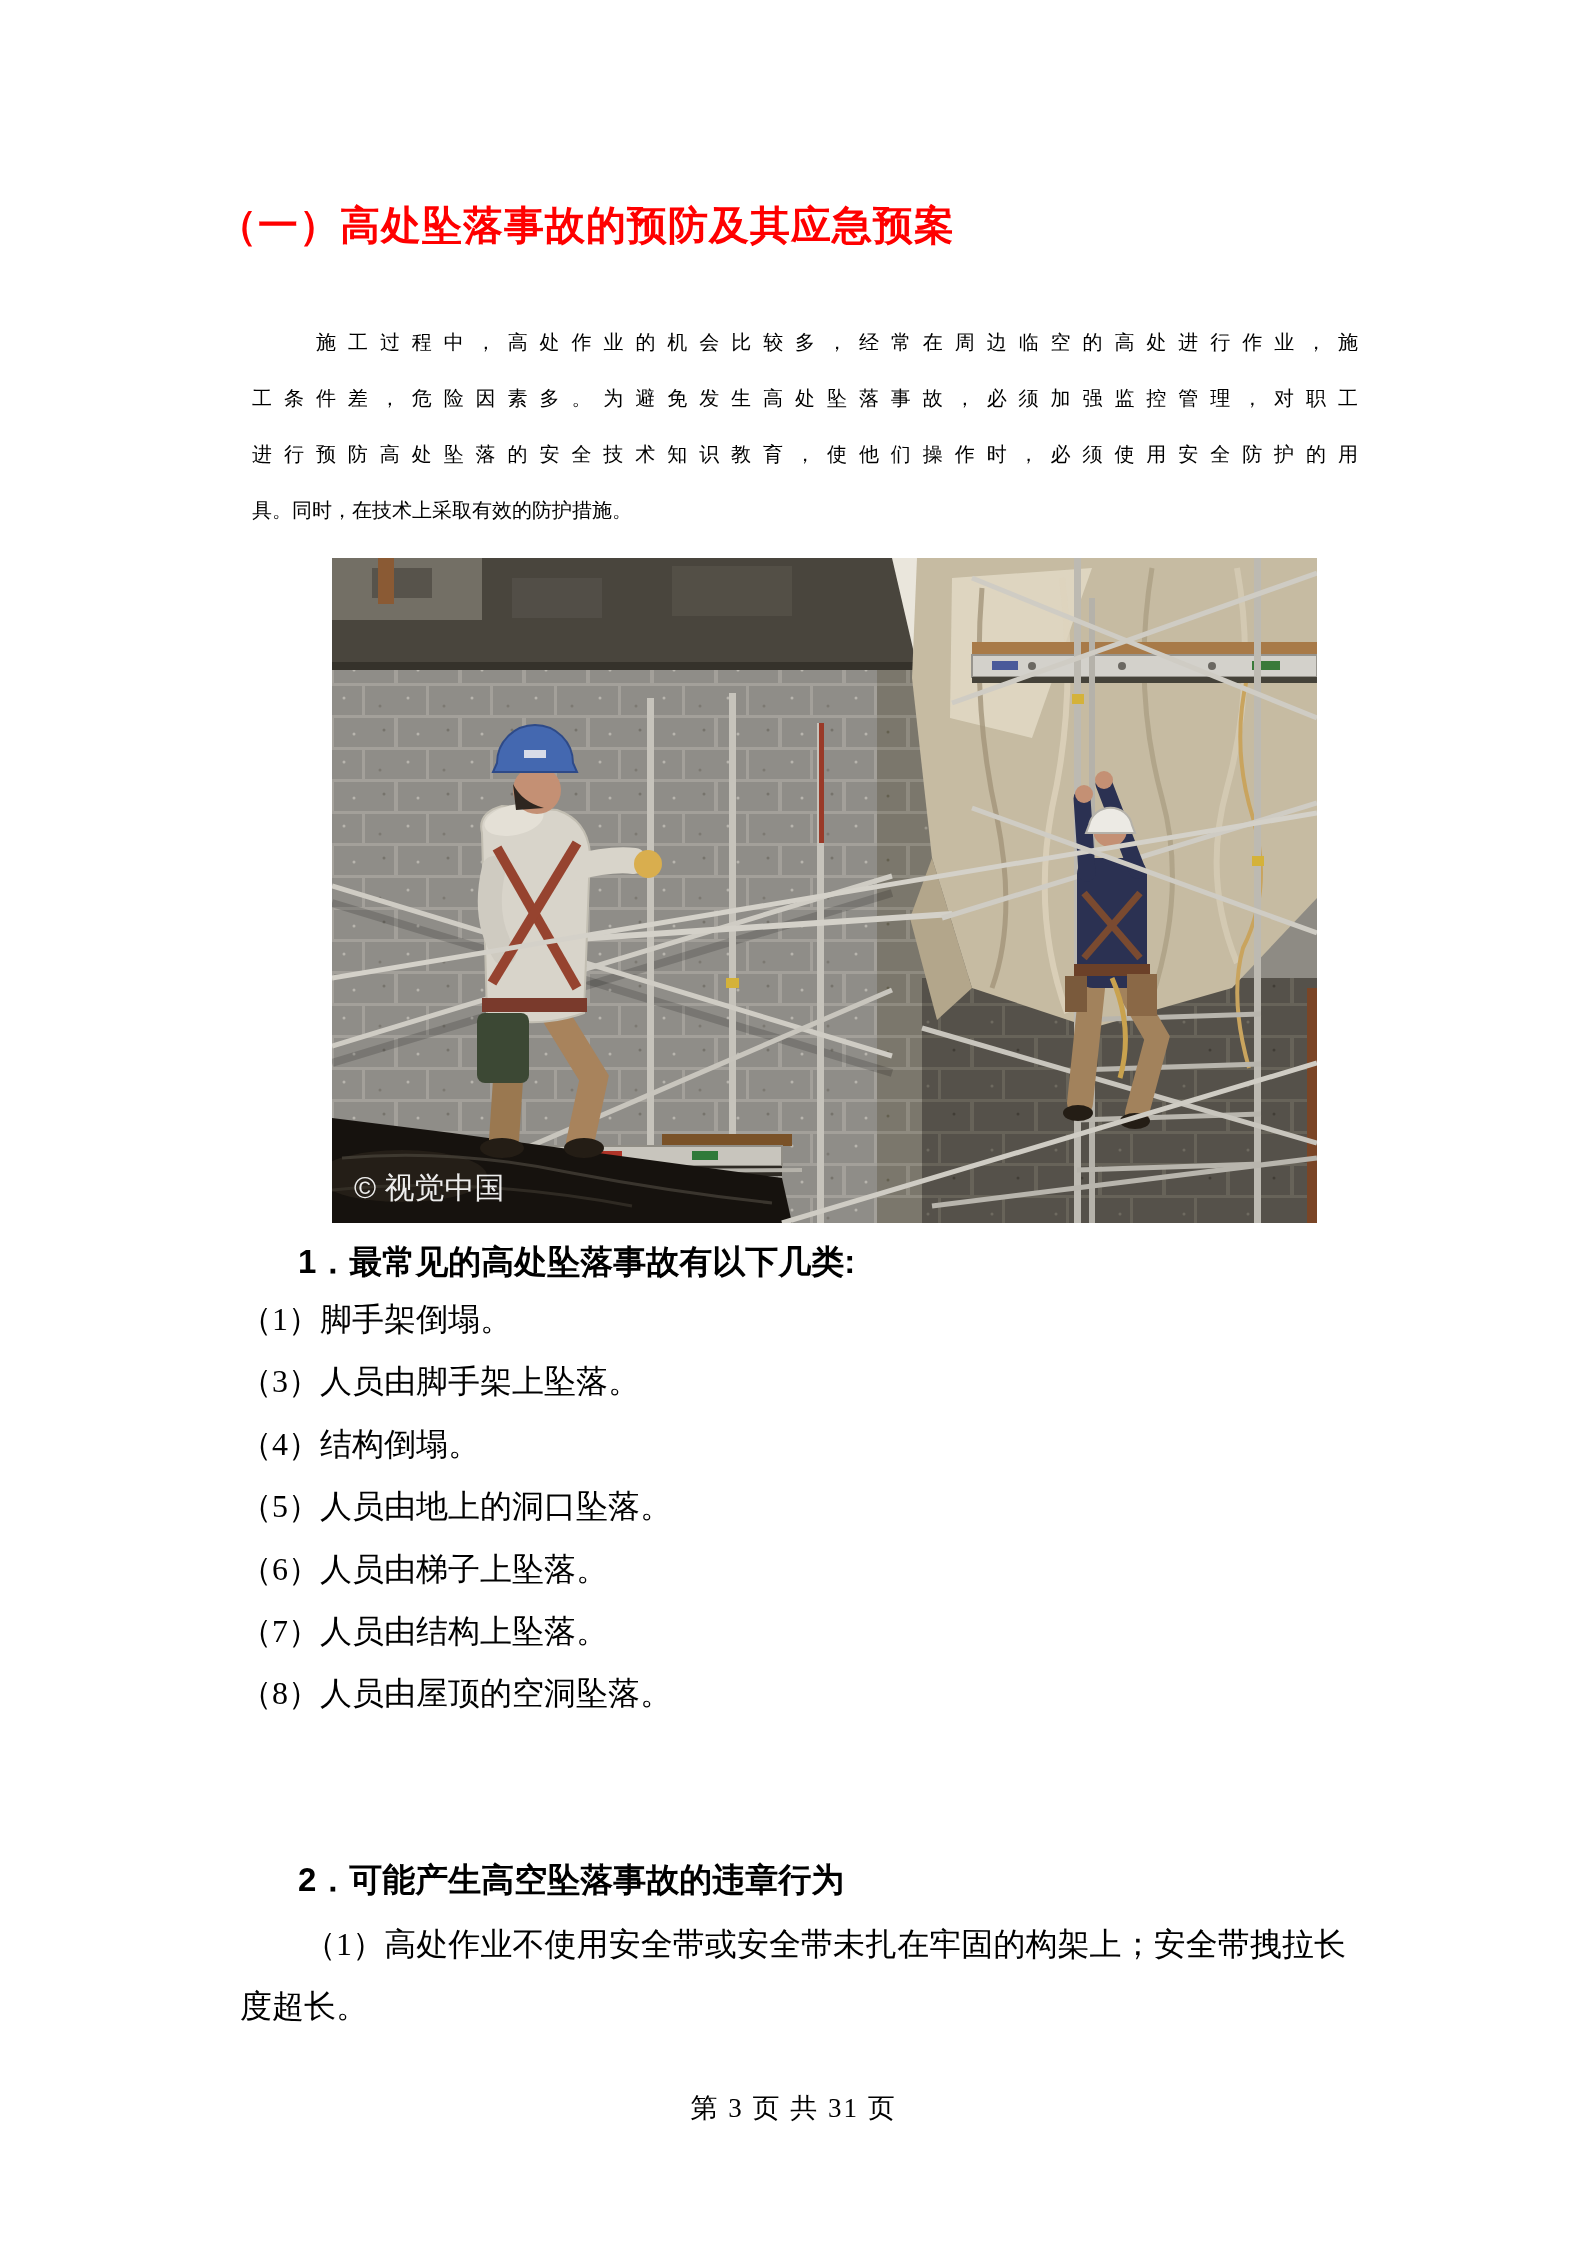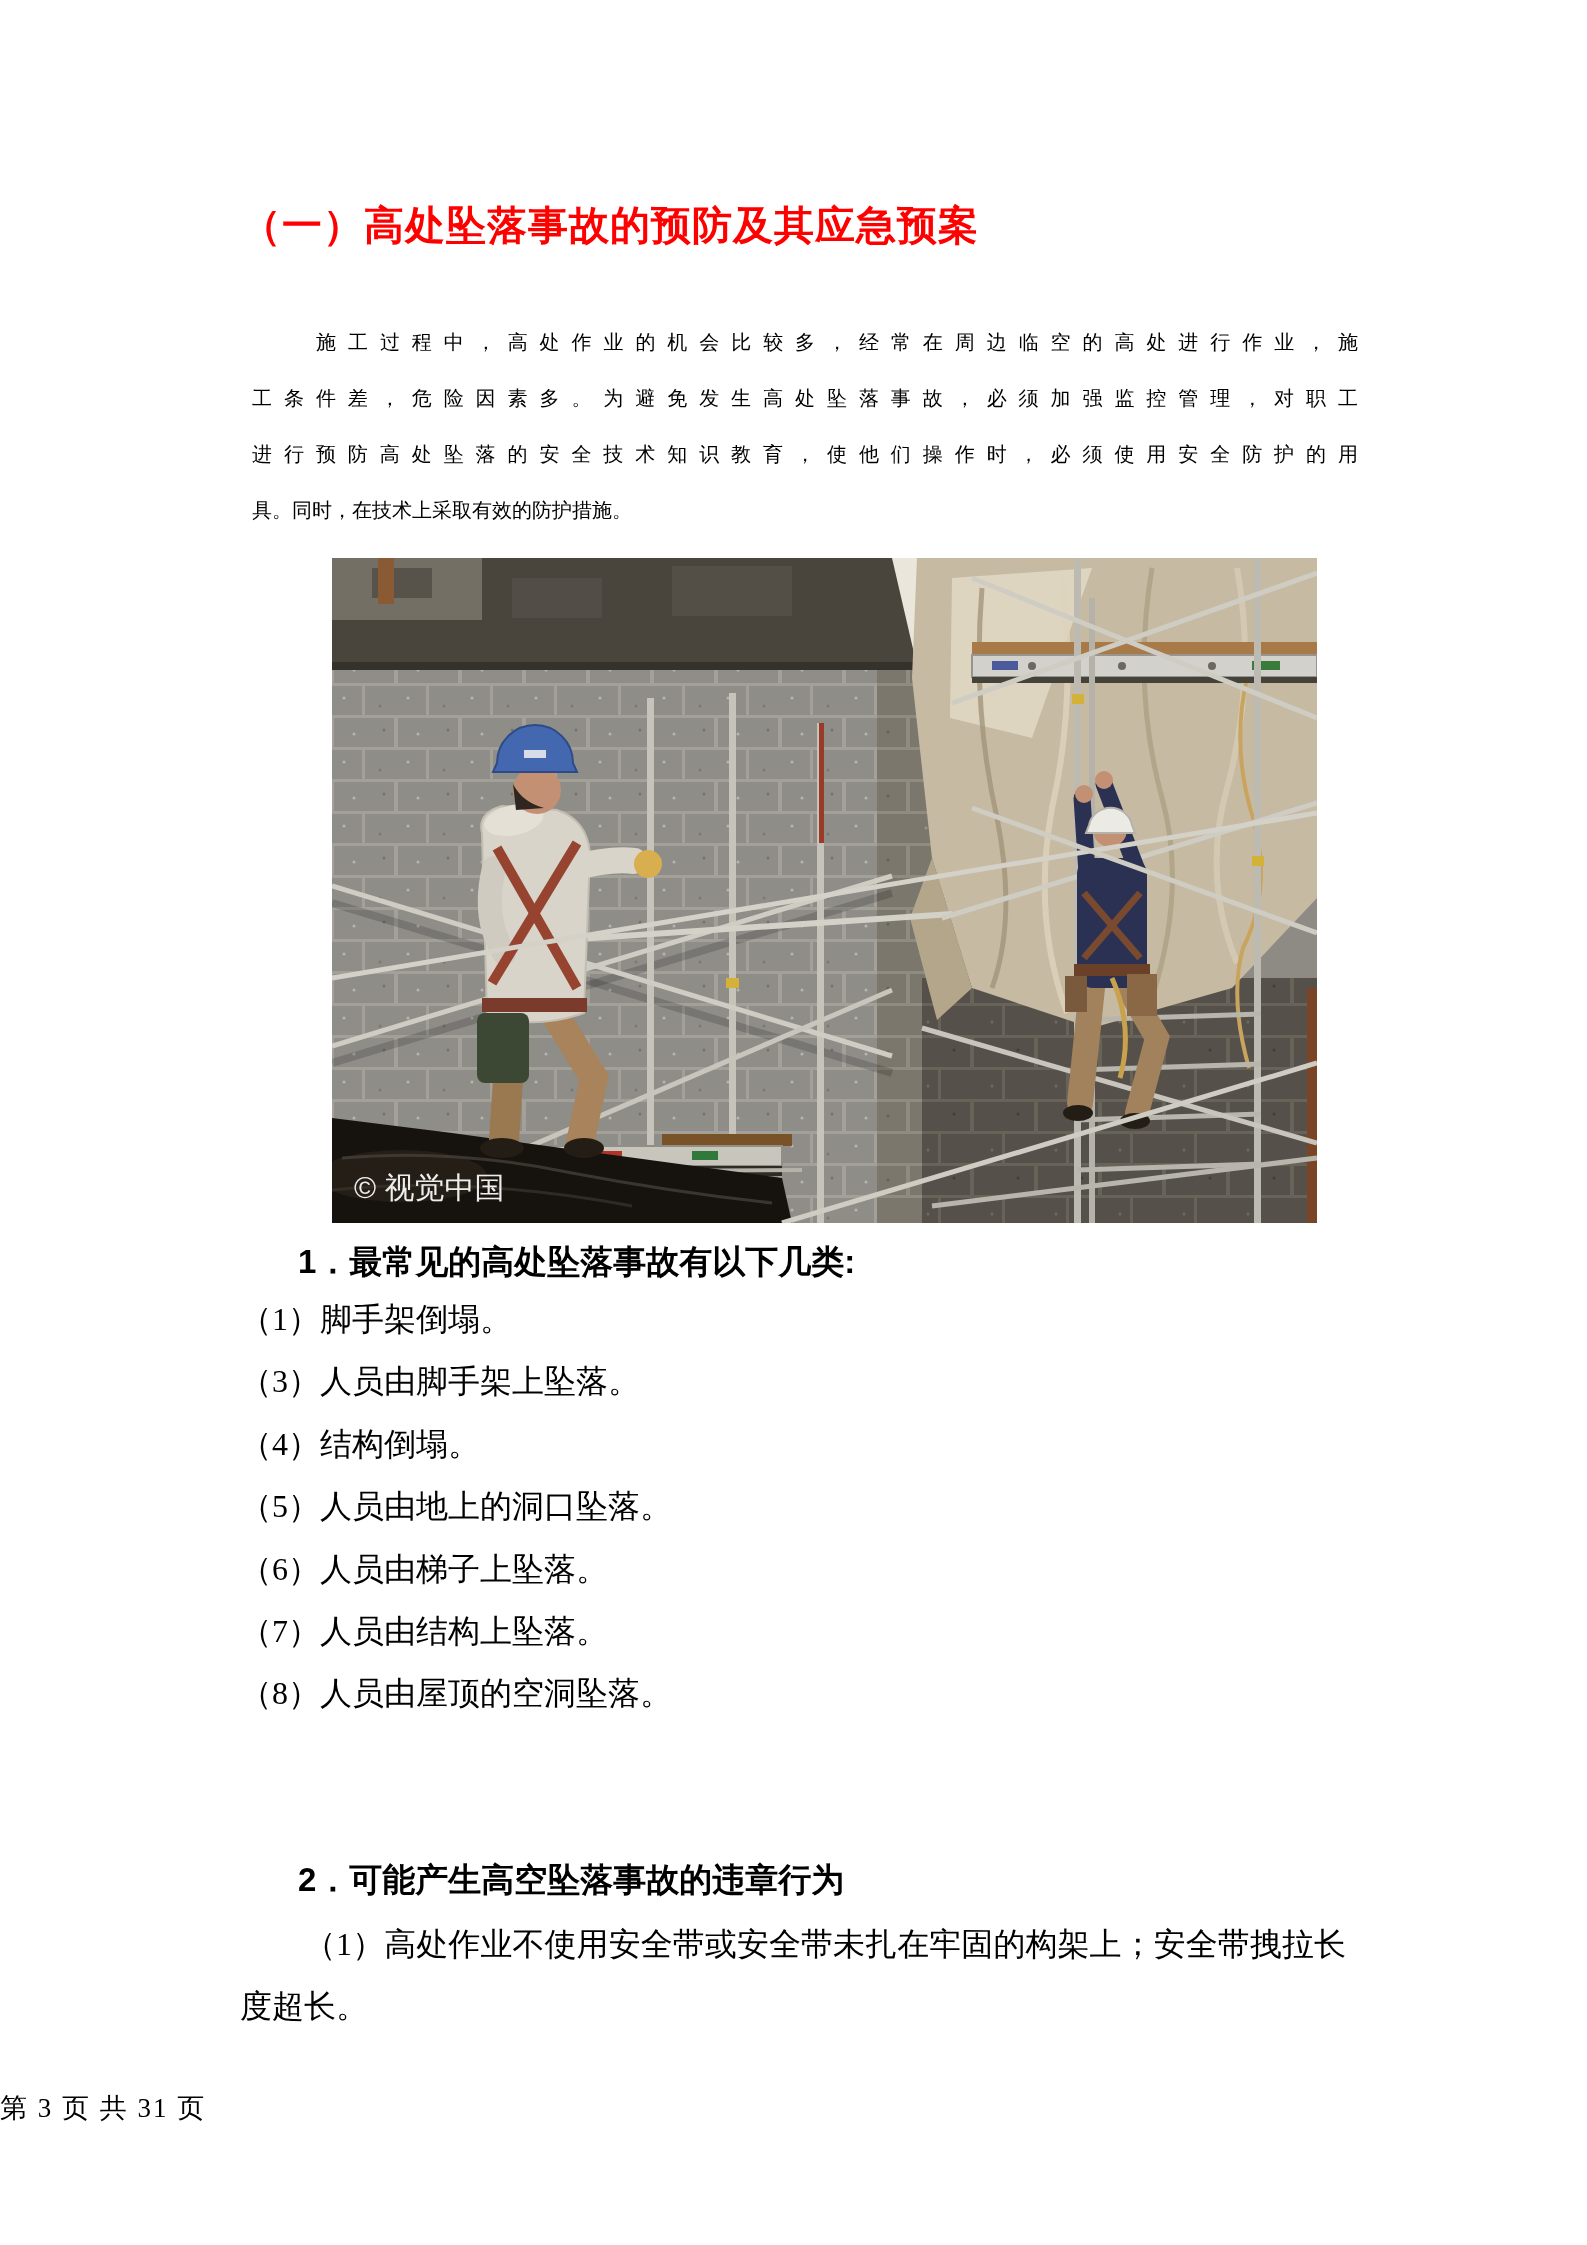--- a/index.html
+++ b/index.html
@@ -3,21 +3,21 @@
 <meta charset="utf-8">
 <style>
   html,body{margin:0;padding:0;background:#ffffff;}
   .page{
     position:relative;width:1587px;height:2245px;background:#ffffff;overflow:hidden;
     font-family:"Liberation Serif","DejaVu Serif",serif;color:#000;
   }
   .doc-title{
     position:absolute;left:217px;top:198px;
     font-family:"Liberation Sans","DejaVu Sans",sans-serif;
-    font-weight:bold;font-size:40px;letter-spacing:1px;color:#FF0000;white-space:nowrap;margin-left:24px;
+    font-weight:bold;font-size:40px;letter-spacing:1px;color:#FF0000;white-space:nowrap;
   }
   .intro{
     position:absolute;left:252px;top:314px;width:1106px;
     font-size:20px;line-height:56px;
   }
   .jline{text-align:justify;text-align-last:justify;}
   .indent{text-indent:64px;}
   .plainline{text-align:left;text-align-last:left;}
   .photo-wrap{position:absolute;left:332px;top:558px;width:985px;height:665px;border-radius:28px;}
   .photo-wrap svg{display:block;}
@@ -30,21 +30,21 @@
   .sec2-heading{left:298px;top:1858px;}
   .fall-list{
     position:absolute;left:240px;top:1288px;width:1106px;
     font-size:32px;line-height:62.4px;
   }
   .sec2-body{
     position:absolute;left:240px;top:1913px;width:1106px;
     font-size:32px;line-height:62.4px;
   }
   .page-footer{
-    position:absolute;left:0;top:2090px;width:1587px;
+    position:absolute;left:0;top:2090px;width:1587px;text-align:center;
     font-size:27px;letter-spacing:2px;
   }
 </style>
 </head>
 <body>
 
 <div class="page">
 
   <div class="doc-title">（一）高处坠落事故的预防及其应急预案</div>
 

